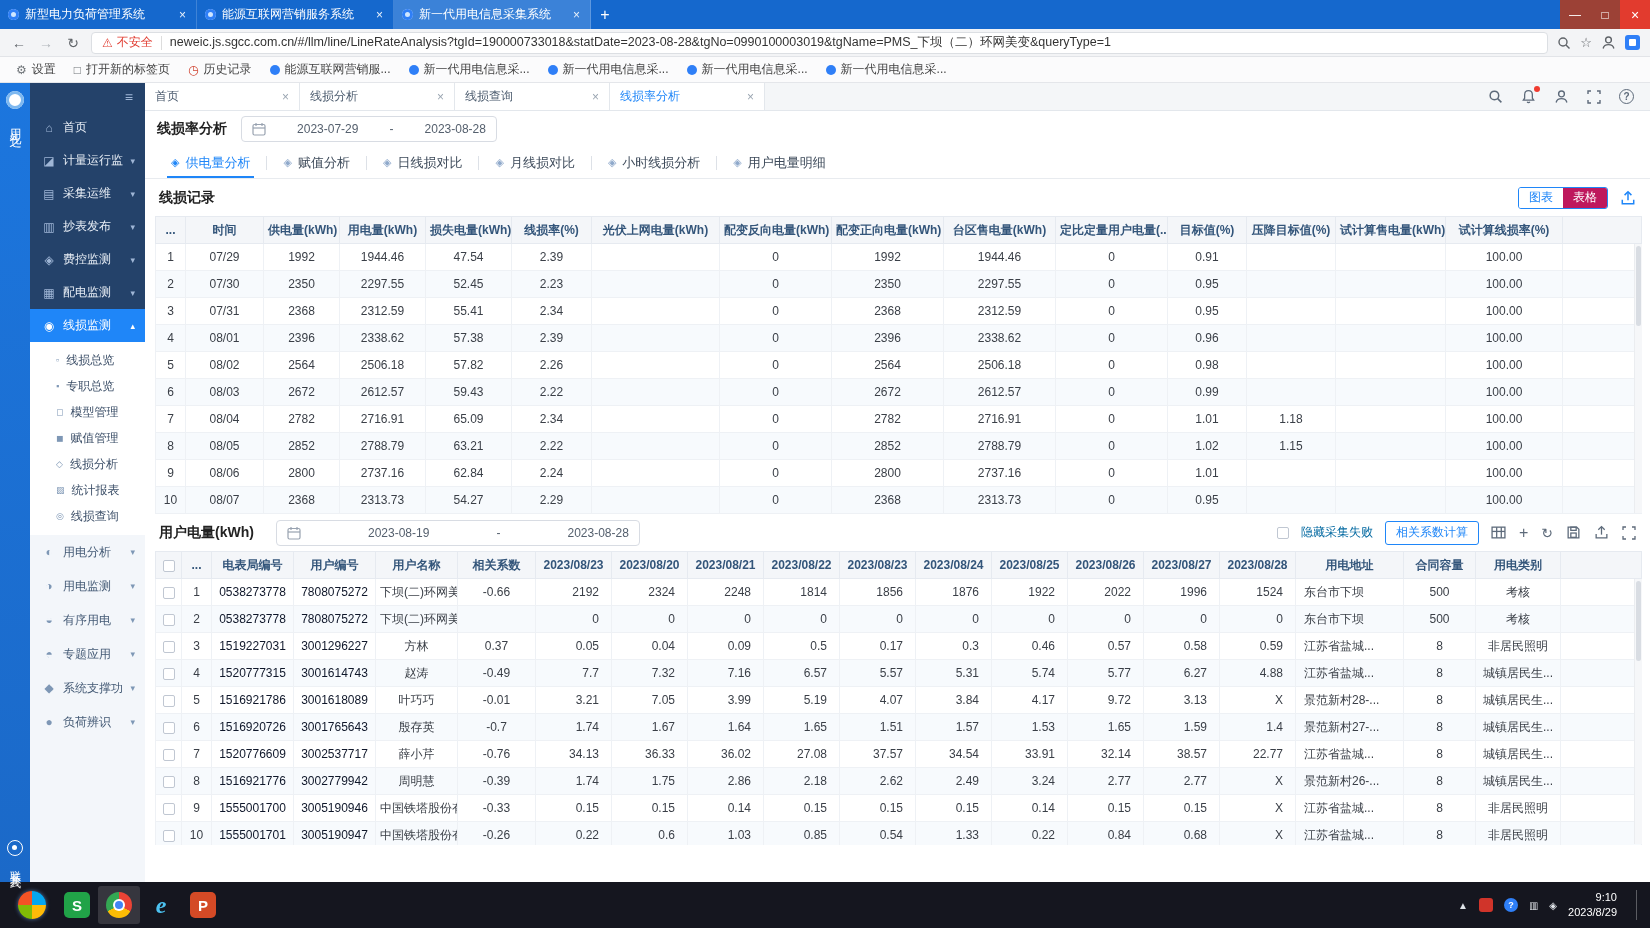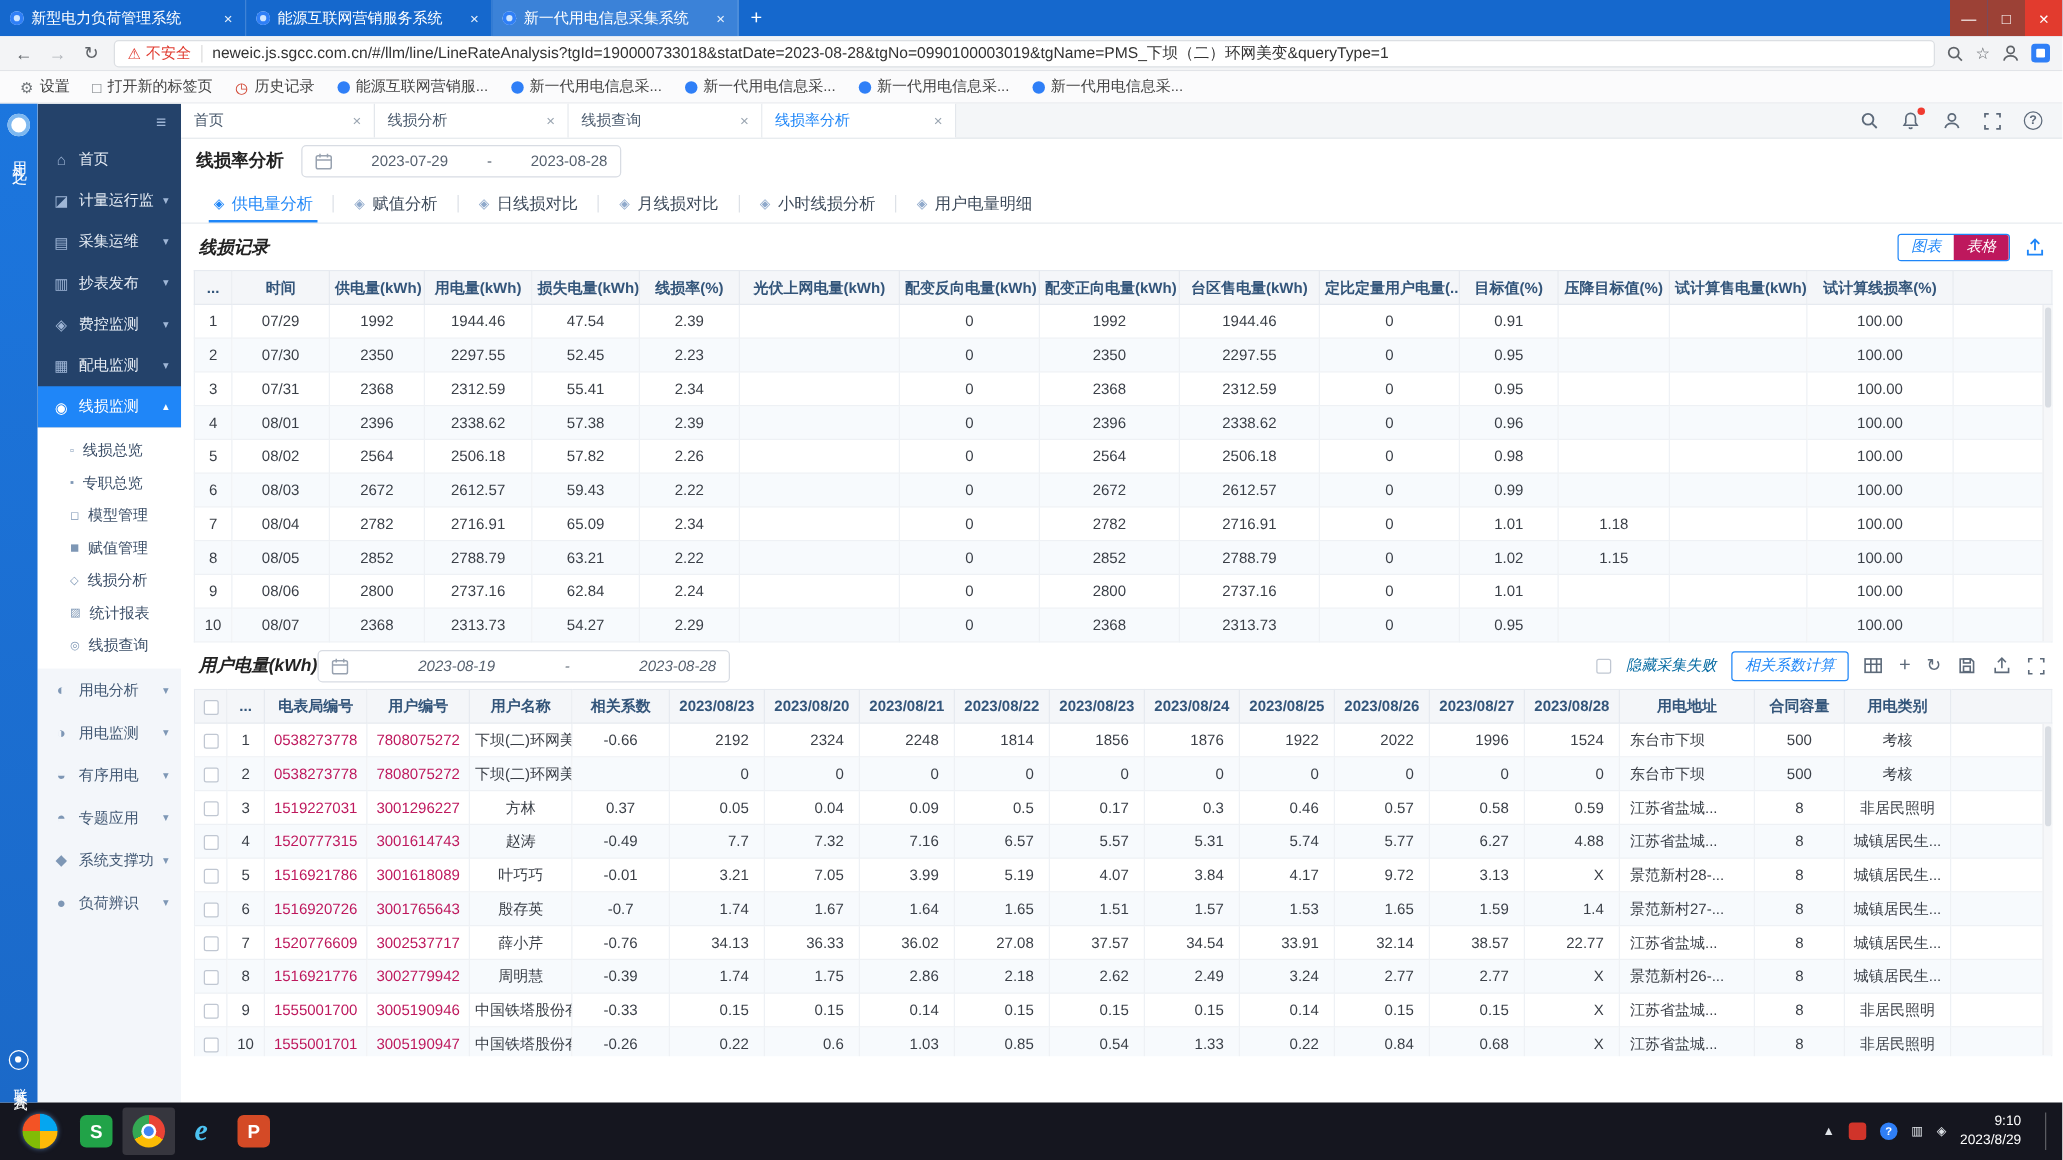--- a/index.html
+++ b/index.html
@@ -81,35 +81,35 @@
   .wtab-right { margin-left:auto; display:flex; align-items:center; gap:18px; padding-right:16px; }
   .hico { display:flex; align-items:center; position:relative; color:#5d6a7a;}
   .badge { position:absolute; top:-3px; right:-4px; width:6px; height:6px; border-radius:50%; background:#f03b30;}
   .qmark { width:15px; height:15px; border:1.4px solid #5d6a7a; border-radius:50%; font-size:10px;
     display:flex; align-items:center; justify-content:center; color:#5d6a7a; font-weight:bold;}
 
   .page-head { height:36px; display:flex; align-items:center; padding:0 12px; gap:14px; flex:0 0 auto;}
   .ph-title { font-size:14px; font-weight:bold; color:#222; white-space:nowrap;}
   .date-range { height:26px; border:1px solid #d8dce3; border-radius:4px; display:flex; align-items:center;
     padding:0 10px; gap:6px; color:#55606e; font-size:12px; width:256px; justify-content:space-between; background:#fff;}
-  .date-range.wide { width:330px; }
+  .date-range.wide { width:364px; }
   .ph-right { margin-left:auto; display:flex; align-items:center; gap:30px; }
   .info { display:flex; align-items:center; gap:7px; font-size:12px; color:#333; white-space:nowrap;}
   .info-bar { width:3px; height:14px; background:#1f86f8; }
   .info b { color:#111; }
 
   .subtabs { height:32px; display:flex; align-items:center; padding:0 10px; border-bottom:1px solid #e8ebef; flex:0 0 auto;}
   .stab { display:flex; align-items:center; gap:6px; padding:0 16px; height:100%; font-size:13px; color:#3d4a5a; position:relative;}
   .stab-ico { color:#8fa9cb; font-size:11px; }
   .stab.active { color:#1f86f8; }
   .stab.active .stab-ico { color:#1f86f8; }
   .stab.active::after { content:""; position:absolute; left:12px; right:12px; bottom:0; height:2px; background:#1f86f8;}
   .stab-sep { width:1px; height:14px; background:#dde1e7; }
 
-  .sec-head { height:37px; display:flex; align-items:center; padding:0 14px; gap:0; flex:0 0 auto;font-style:italic;}
+  .sec-head { height:37px; display:flex; align-items:center; padding:0 14px; gap:22px; flex:0 0 auto;}
   .sec-title { font-size:14px; font-weight:bold; color:#222; white-space:nowrap;}
   .sec-right { margin-left:auto; display:flex; align-items:center; gap:12px; }
   .seg { display:flex; border:1px solid #1f86f8; border-radius:3px; overflow:hidden; font-size:12px; height:22px;}
   .seg-btn { padding:0 10px; display:flex; align-items:center; color:#1f86f8; background:#fff;}
   .seg-btn.on { background:#be185d; color:#fff; }
   .ticon { display:flex; align-items:center; color:#5d6a7a; font-size:14px; }
   .ticon.blue { color:#1f86f8; }
   .btn-outline { height:24px; border:1px solid #1f86f8; color:#1f86f8; border-radius:3px; background:#fff;
     font-size:12px; padding:0 10px; display:flex; align-items:center; white-space:nowrap;}
   .checkbox { display:inline-block; width:12px; height:12px; border:1px solid #c0c7d2; border-radius:2px; background:#fff; vertical-align:middle;}
@@ -118,21 +118,21 @@
 
   .twrap { position:relative; margin:0 8px 0 10px; flex:0 0 auto;}
   .twrap2 { height:294px; overflow:hidden; }
   table { border-collapse:collapse; table-layout:fixed; width:100%; }
   th { height:27px; background:#f4f6f9; border:1px solid #e6eaf0; font-size:12px; color:#33557a;
     font-weight:bold; white-space:nowrap; overflow:hidden; text-align:center; padding:0 4px;}
   td { height:27px; border:1px solid #eef1f5; font-size:12px; color:#3a3f47;
     white-space:nowrap; overflow:hidden; padding:0 4px;}
   tbody tr:nth-child(even) { background:#f7fafd; }
   .a-c { text-align:center; } .a-r { text-align:right; padding-right:12px; } .a-l { text-align:left; padding-left:8px; }
-  .link { color:#be185d;margin-top:21px; }
+  .link { color:#0f172a;margin-top:21px; }
   .vscroll { position:absolute; top:28px; right:0; bottom:1px; width:8px; background:#f6f7f9; border-left:1px solid #ebedf0;}
   .vthumb { position:absolute; top:2px; left:1px; width:5px; height:80px; background:#d9dde3; border-radius:3px;}
 
   
   .taskbar { height:46px; background:#15161f; display:flex; align-items:center; padding-left:8px; color:#fff; flex:0 0 auto;}
   .start-orb { width:28px; height:28px; border-radius:50%; margin:0 10px;
     background:conic-gradient(#05a6f0 0 25%, #ffba08 25% 50%, #81bc06 50% 75%, #f35325 75% 100%);
     box-shadow:0 0 4px rgba(120,180,255,.6);}
   .tb-ico { width:42px; height:38px; display:flex; align-items:center; justify-content:center; border-radius:3px;}
   .tb-ico.active { background:rgba(255,255,255,.14); }

